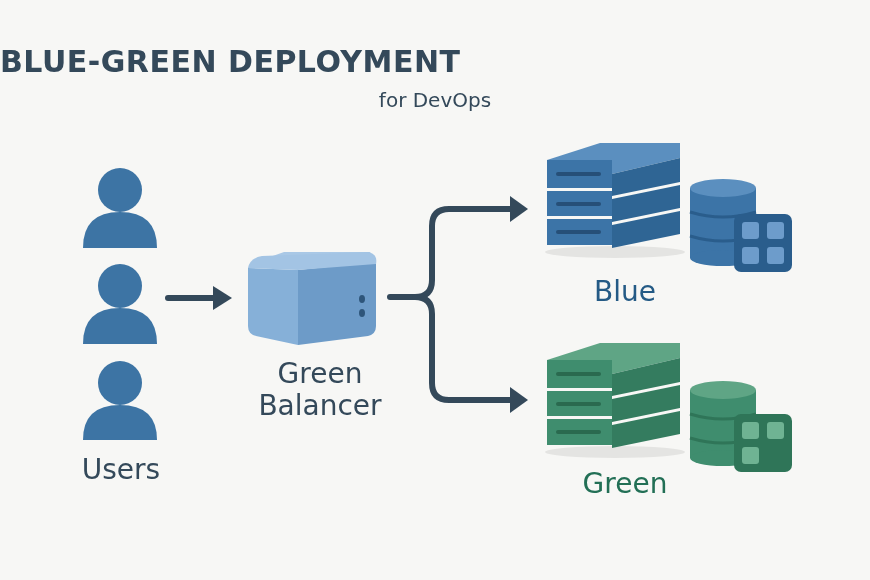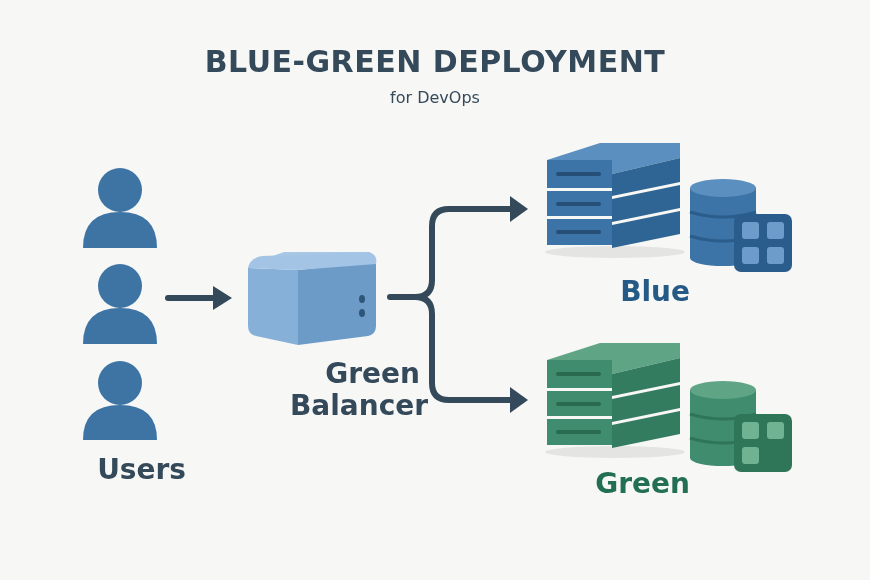--- a/index.html
+++ b/index.html
@@ -4,30 +4,30 @@
 <style>
   html, body { margin: 0; padding: 0; }
   body {
     width: 870px; height: 580px; overflow: hidden;
     background: #f7f7f5;
     font-family: "DejaVu Sans", "Liberation Sans", sans-serif;
     position: relative;
   }
   .title {
     position: absolute; left: 0; width: 870px; top: 44px;
-    text-align: center; font-size: 30px; font-weight: bold;
+    font-size: 30px; font-weight: bold;
     color: #34495a; letter-spacing: 0.5px;
   }
   .subtitle {
     position: absolute; left: 0; width: 870px; top: 88px;
-    text-align: center; font-size: 16px; color: #34495a;
+    text-align: center; font-size: 20px; color: #34495a;
     box-sizing: border-box;
   }
   .label {
-    position: absolute; font-weight: bold; text-align: right;
+    position: absolute; font-weight: normal; text-align: center;
     font-size: 28px; line-height: 32px; color: #34495a;
   }
   .lbl-users { left: 56px; width: 130px; top: 454px; }
   .lbl-lb { left: 220px; width: 200px; top: 358px; }
   .lbl-blue { left: 560px; width: 130px; top: 276px; color: #245a85; }
   .lbl-green { left: 560px; width: 130px; top: 468px; color: #226f55; }
   svg.diagram { position: absolute; left: 0; top: 0; }
 </style>
 </head>
 <body>

